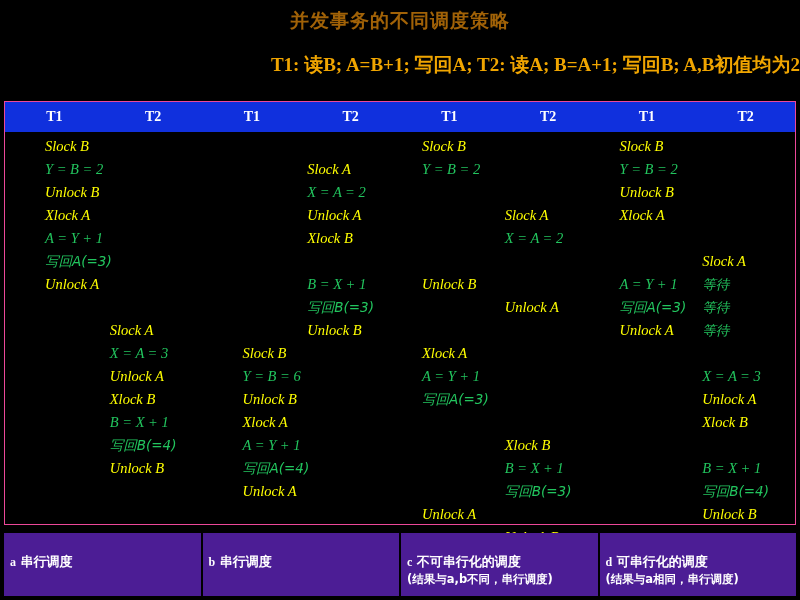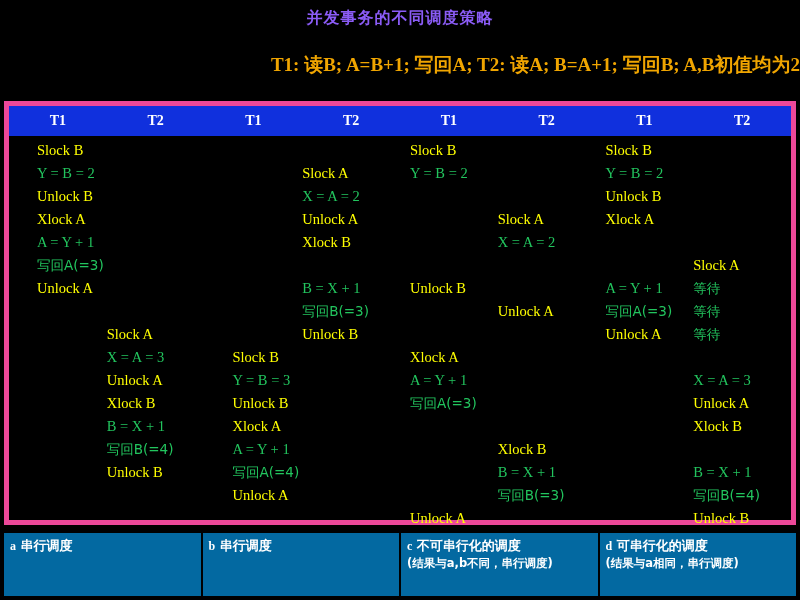--- a/index.html
+++ b/index.html
@@ -6,65 +6,65 @@
   body{
     width:800px;height:600px;background:#000;
     font-family:"Liberation Serif","DejaVu Serif",serif;
     overflow:hidden;
   }
   #page{position:relative;width:800px;height:600px;background:#000;}
 
   
   .title{
     position:absolute;left:0;top:8px;width:800px;text-align:center;
-    font-size:16px;font-weight:bold;color:#8b5cf6;letter-spacing:1px;
+    font-size:19px;font-weight:bold;color:#a16207;letter-spacing:1px;
     font-family:"Liberation Serif","DejaVu Serif",serif;
   }
   .subtitle{
     position:absolute;left:0;top:52px;width:800px;text-align:right;
     font-size:19px;font-weight:bold;color:#f0a500;
   }
 
   
   .grid{
     position:absolute;left:4px;top:101px;width:792px;height:424px;
     display:grid;grid-template-columns:1fr 1fr 1fr 1fr;
-    gap:0;background:#ffffff;border:5px solid #ec4899;
+    gap:0;background:#ffffff;border:1px solid #ec4899;
     box-sizing:border-box;
   }
   .col{background:#000;display:flex;flex-direction:column;}
   .colhead{
     background:#1030dd;color:#ffffff;height:30px;
     display:flex;align-items:center;font-size:14px;font-weight:bold;
     box-sizing:border-box;
   }
   .colhead .h1,.colhead .h2{flex:1;text-align:center;}
   .rows{position:relative;flex:1;}
 
   .row{
-    position:absolute;left:0;right:0;height:23px;
-    display:flex;font-size:14.5px;line-height:23px;white-space:nowrap;
+    position:absolute;left:12px;right:0;height:23px;
+    display:flex;font-size:14.5px;line-height:23px;white-space:nowrap;font-style:italic;
   }
   .cellT1{width:50%;box-sizing:border-box;padding-left:10px;text-align:left;}
   .cellT2{width:50%;box-sizing:border-box;padding-right:8px;}
   
   .indentT1 .cellT1{padding-left:28px;}
   .y{color:#ffff00;}
   .w{color:#22c55e;}
   .cn{font-family:"DejaVu Sans","Liberation Sans",sans-serif;font-size:13.5px;}
 
   
   .footrow{
     position:absolute;left:4px;top:533px;width:792px;height:63px;
     display:grid;grid-template-columns:1fr 1fr 1fr 1fr;gap:2px;
     background:#000;box-sizing:border-box;
   }
   .foot{
-    background:#0369a1;color:#ffffff;box-sizing:border-box;
-    padding:4px 2px 0 6px;
+    background:#4c1d95;color:#ffffff;box-sizing:border-box;
+    padding:20px 2px 0 6px;
     font-family:"DejaVu Sans","Liberation Sans",sans-serif;
     font-size:13px;font-weight:bold;line-height:17px;
   }
   .foot .lead{font-family:"Liberation Serif",serif;font-size:12px;}
   .foot .sub{font-size:11.5px;display:block;}
 </style>
 </head>
 <body>
 
 <div id="page">
@@ -169,21 +169,21 @@
           </div>
           <div class="row" style="top: 187px;">
             <div class="cellT1 y"></div>
             <div class="cellT2 y">Unlock B</div>
           </div>
           <div class="row" style="top: 210px;">
             <div class="cellT1 y">Slock B</div>
             <div class="cellT2 y"></div>
           </div>
           <div class="row" style="top: 233px;">
-            <div class="cellT1 w">Y = B = 3</div>
+            <div class="cellT1 w">Y = B = 6</div>
             <div class="cellT2 y"></div>
           </div>
           <div class="row" style="top: 256px;">
             <div class="cellT1 y">Unlock B</div>
             <div class="cellT2 y"></div>
           </div>
           <div class="row" style="top: 279px;">
             <div class="cellT1 y">Xlock A</div>
             <div class="cellT2 y"></div>
           </div>

